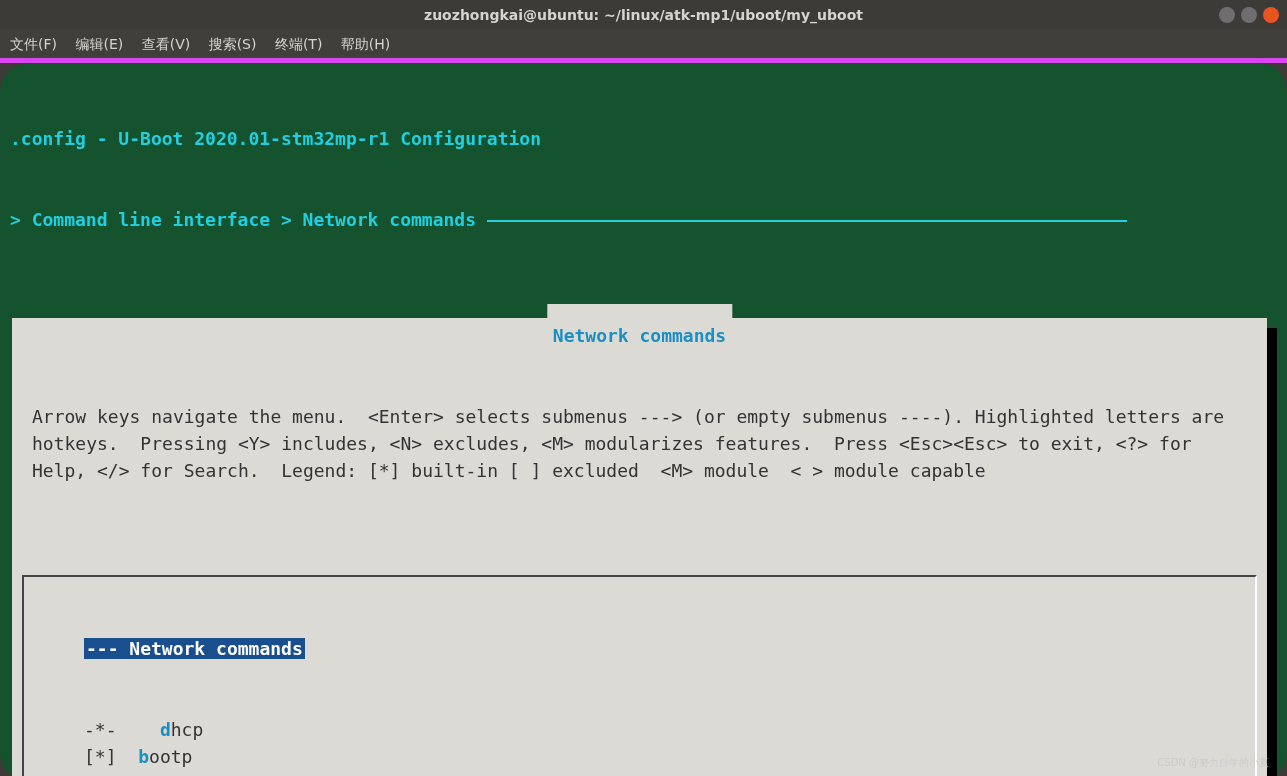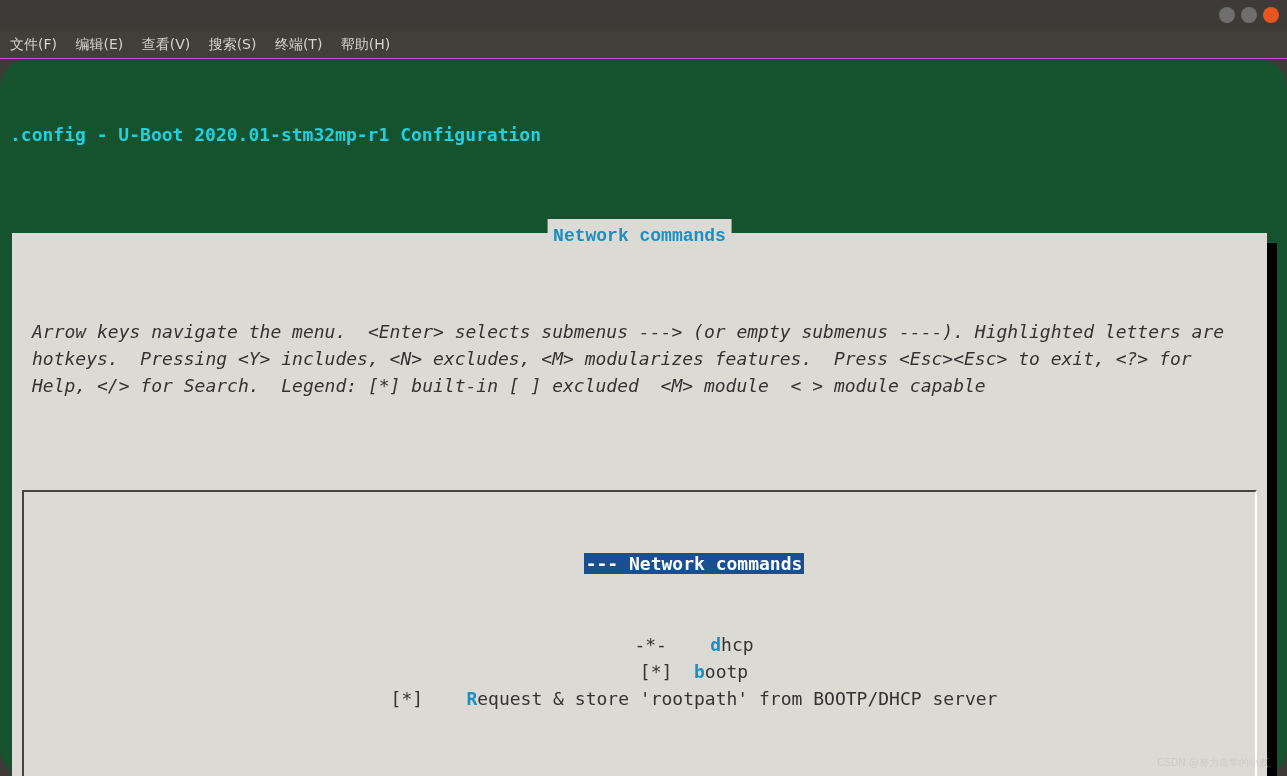--- a/index.html
+++ b/index.html
@@ -46,21 +46,21 @@
   .tbtn.max { background: #6e6e6e; }
   .tbtn.close { background: #e95420; }
   .menubar {
     background: #403f3a;
     color: #d7d3cf;
     font-family: "DejaVu Sans", sans-serif;
     font-size: 14px;
     height: 28px;
     line-height: 28px;
     padding: 0 10px;
-    border-bottom: 1px solid #d946ef;
+    border-bottom: 5px solid #d946ef;
   }
   .menubar span { margin-right: 14px; }
   .terminal {
     background: #14532d; 
     box-sizing: border-box;
     width: 100%;
     height: calc(100% - 58px);
     padding: 8px 6px 6px 10px;
     font-size: 18px;
     line-height: 27px;
@@ -85,44 +85,41 @@
     box-shadow: 10px 10px 0 0 #000;
   }
   .panel-title {
     position: absolute;
     top: -14px;
     left: 50%;
     transform: translateX(-50%);
     color: #1a8fc4;
     font-weight: bold;
     background: #dcdad5;
-    padding: 4px 6px;
-    font-family: Liberation Mono, monospace;
+    padding: 18px 6px;
   }
   .help-text {
     color: #333;
     white-space: pre-wrap;
     padding: 4px 11px 6px 20px;
-    font-style: italic;
   }
   .listbox {
     border: 2px solid #444;
     border-top-color: #444;
     border-left-color: #444;
     border-right-color: #fff;
     border-bottom-color: #fff;
     margin: 4px 10px 10px 10px;
     padding: 4px 0 4px 0;
     background: #dcdad5;
     position: relative;
   }
   .listbox .row {
-    padding: 0 0 0 109px;
+    padding: 0 0 0 60px;
     color: #333;
-    text-align: center;
   }
   .row .hot { color: #1a8fc4; font-weight: bold; }
   .row.header .label {
     background: #1a4f8f;
     color: #fff;
     font-weight: bold;
     padding: 0 2px;
   }
   .watermark {
     position: absolute;
@@ -133,38 +130,40 @@
     font-size: 10px;
     opacity: 0.85;
   }
 </style>
 </head>
 <body>
 
 <div class="window">
 
   <div class="titlebar">
+    <span>zuozhongkai@ubuntu: ~/linux/atk-mp1/uboot/my_uboot</span>
     <div class="ctrls">
       <span class="tbtn min"></span>
       <span class="tbtn max"></span>
       <span class="tbtn close"></span>
     </div>
   </div>
 
   <div class="menubar">
     <span>文件(F)</span>
     <span>编辑(E)</span>
     <span>查看(V)</span>
     <span>搜索(S)</span>
     <span>终端(T)</span>
     <span>帮助(H)</span>
   </div>
 
   <div class="terminal">
     <div class="hdrline1">.config - U-Boot 2020.01-stm32mp-r1 Configuration</div>
+    <div class="hdrline2"><span>&gt; Command line interface &gt; Network commands </span><span class="rule" style="width:640px"></span></div>
 
     <div class="panel">
       <div class="panel-title">Network commands</div>
       <div class="help-text">Arrow keys navigate the menu.  &lt;Enter&gt; selects submenus ---&gt; (or empty submenus ----). Highlighted letters are hotkeys.  Pressing &lt;Y&gt; includes, &lt;N&gt; excludes, &lt;M&gt; modularizes features.  Press &lt;Esc&gt;&lt;Esc&gt; to exit, &lt;?&gt; for Help, &lt;/&gt; for Search.  Legend: [*] built-in [ ] excluded  &lt;M&gt; module  &lt; &gt; module capable</div>
 
       <div class="listbox">
         <div class="row header"><span class="label">--- Network commands</span></div>
         <div id="menu-rows"><div class="row"><span>-*-</span><span>    </span><span class="hot">d</span><span>hcp</span></div><div class="row"><span>[*]</span><span>  </span><span class="hot">b</span><span>ootp</span></div><div class="row"><span>[*]</span><span>    </span><span class="hot">R</span><span>equest &amp; store 'rootpath' from BOOTP/DHCP server</span></div></div>
         
       </div>

